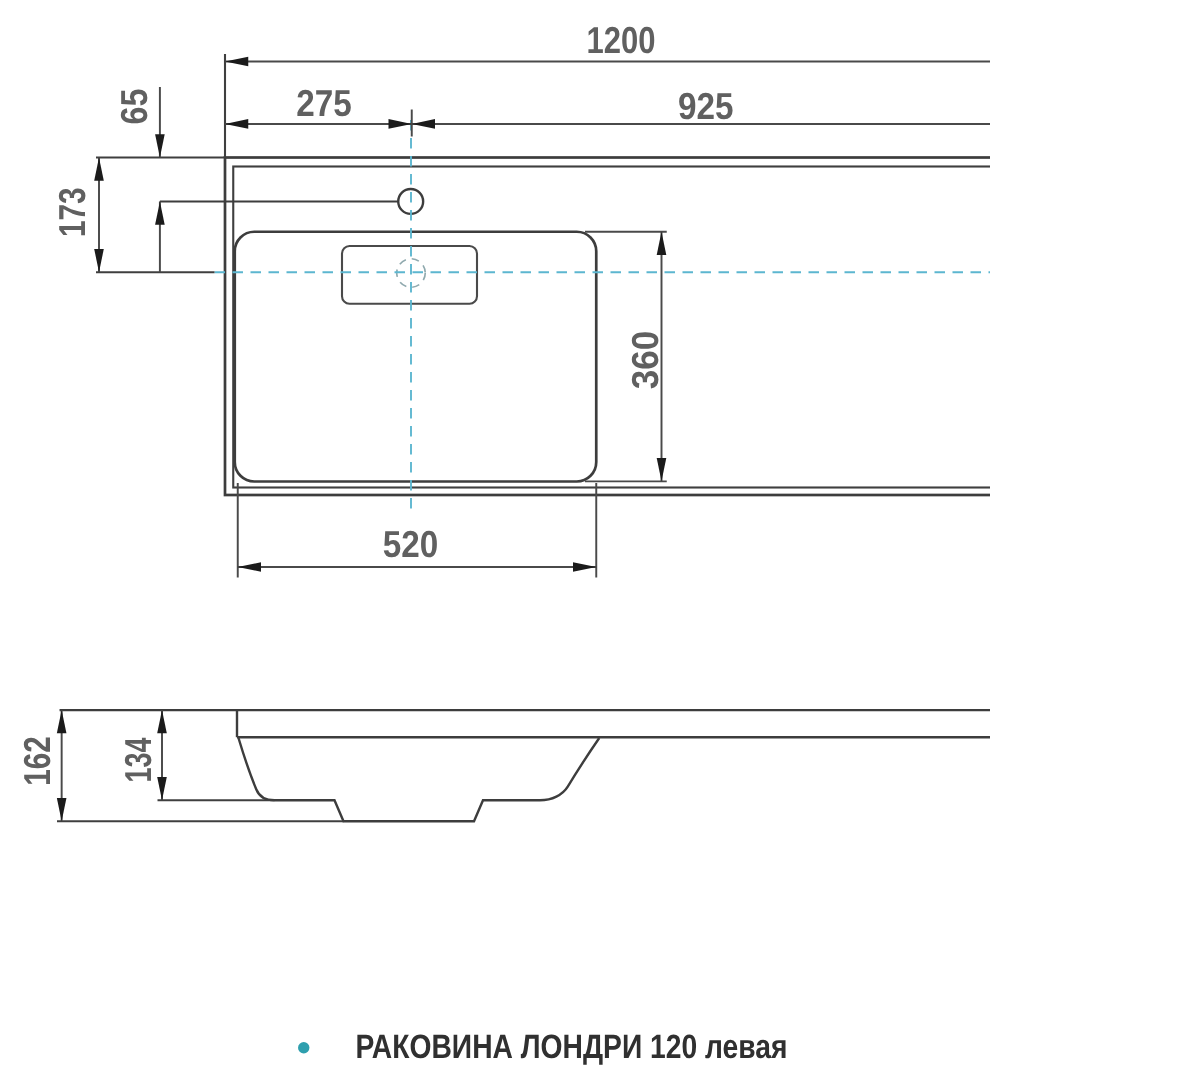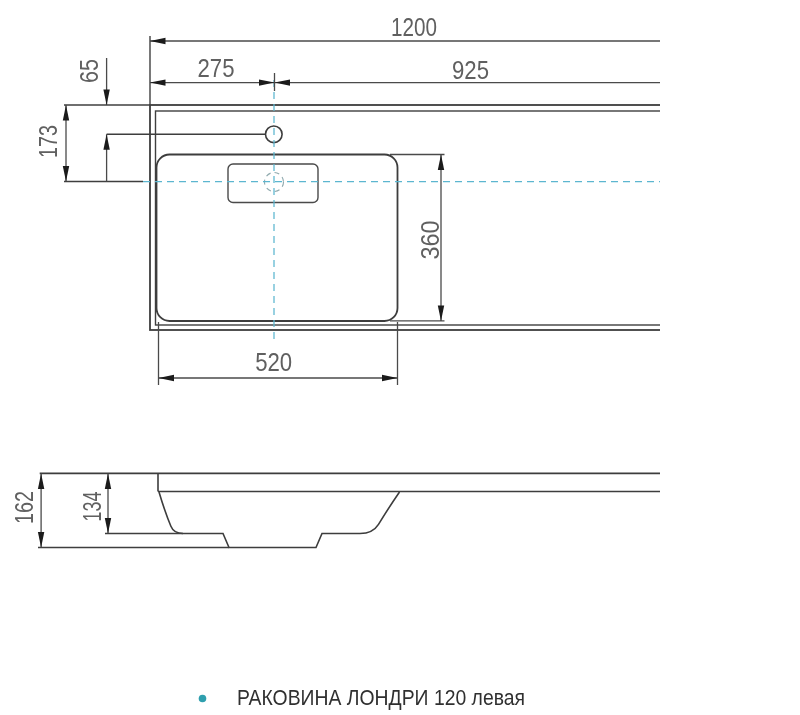--- a/index.html
+++ b/index.html
@@ -1,16 +1,16 @@
 <!DOCTYPE html>
 <html><head>
 <meta charset="utf-8">
 <style>
   html,body{margin:0;padding:0;background:#ffffff;}
-  .page{width:660px;height:715px;position:relative;background:#fff;overflow:hidden;}
+  .page{width:660px;height:715px;position:relative;background:#fff;overflow:hidden;font-weight:bold;}
   text{font-family:"Liberation Sans",sans-serif;}
   .dim{font-size:25px;fill:#606060;}
   .cap{font-size:22.5px;fill:#303030;}
 </style>
 </head>
 <body>
 <div class="page">
 <svg width="800" height="715" viewBox="0 0 800 715" xmlns="http://www.w3.org/2000/svg">
 
 <g fill="none" stroke="#3d3d3d" stroke-width="1.8">

